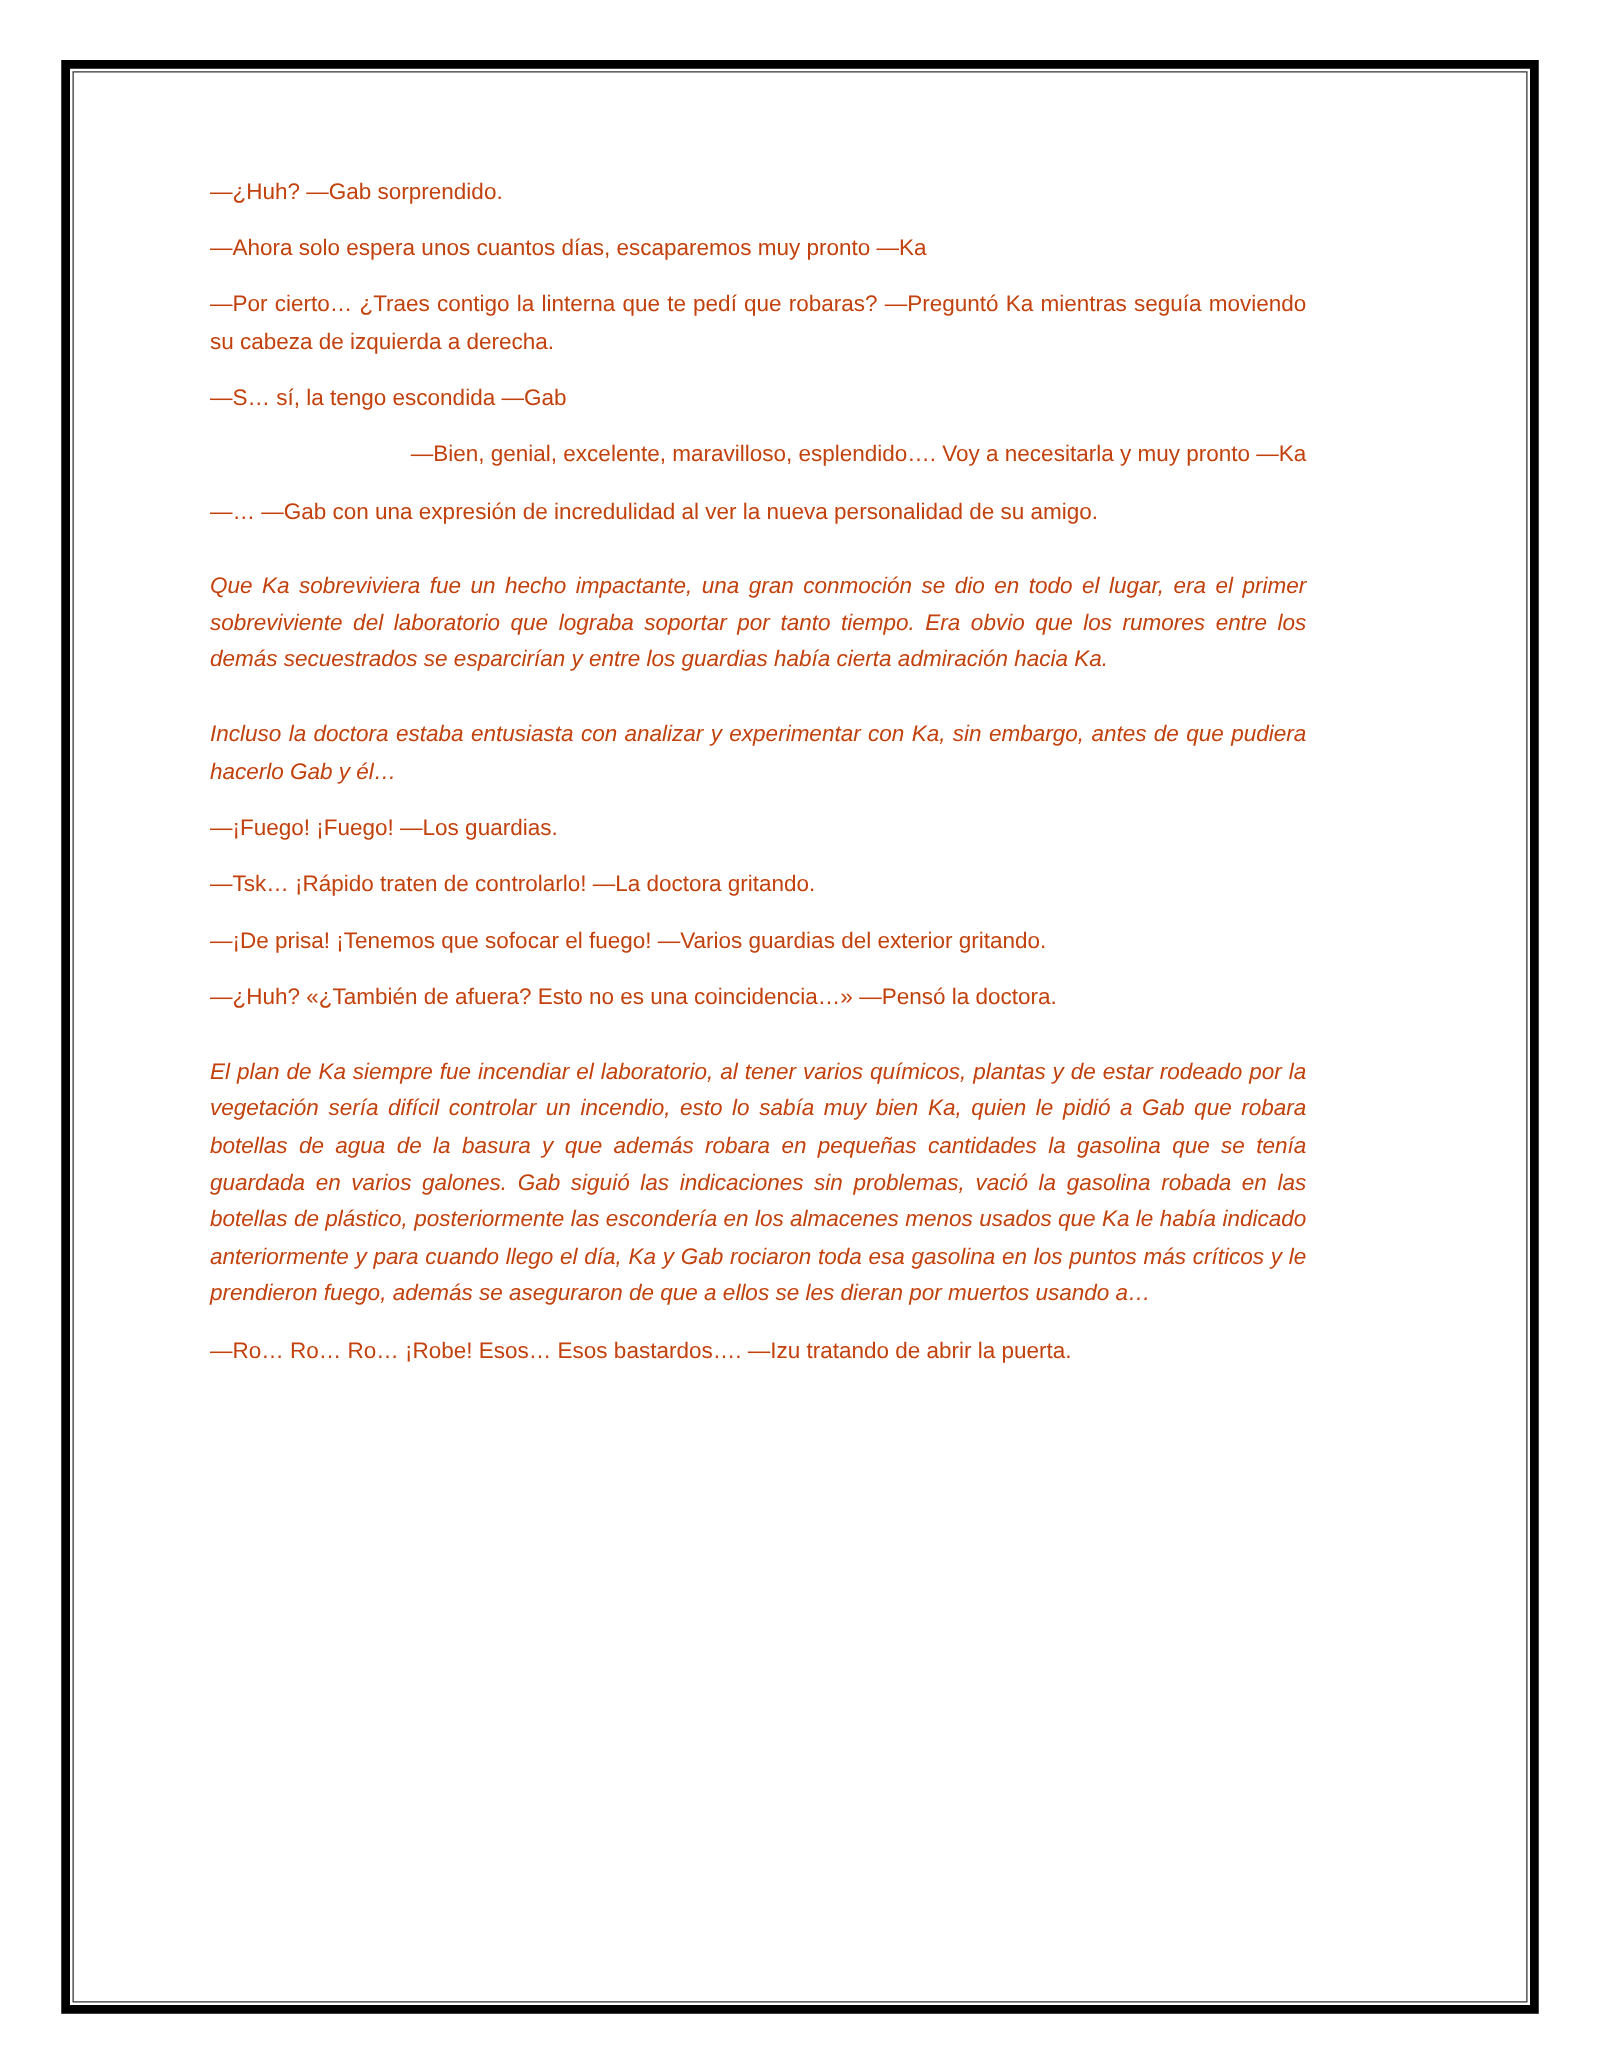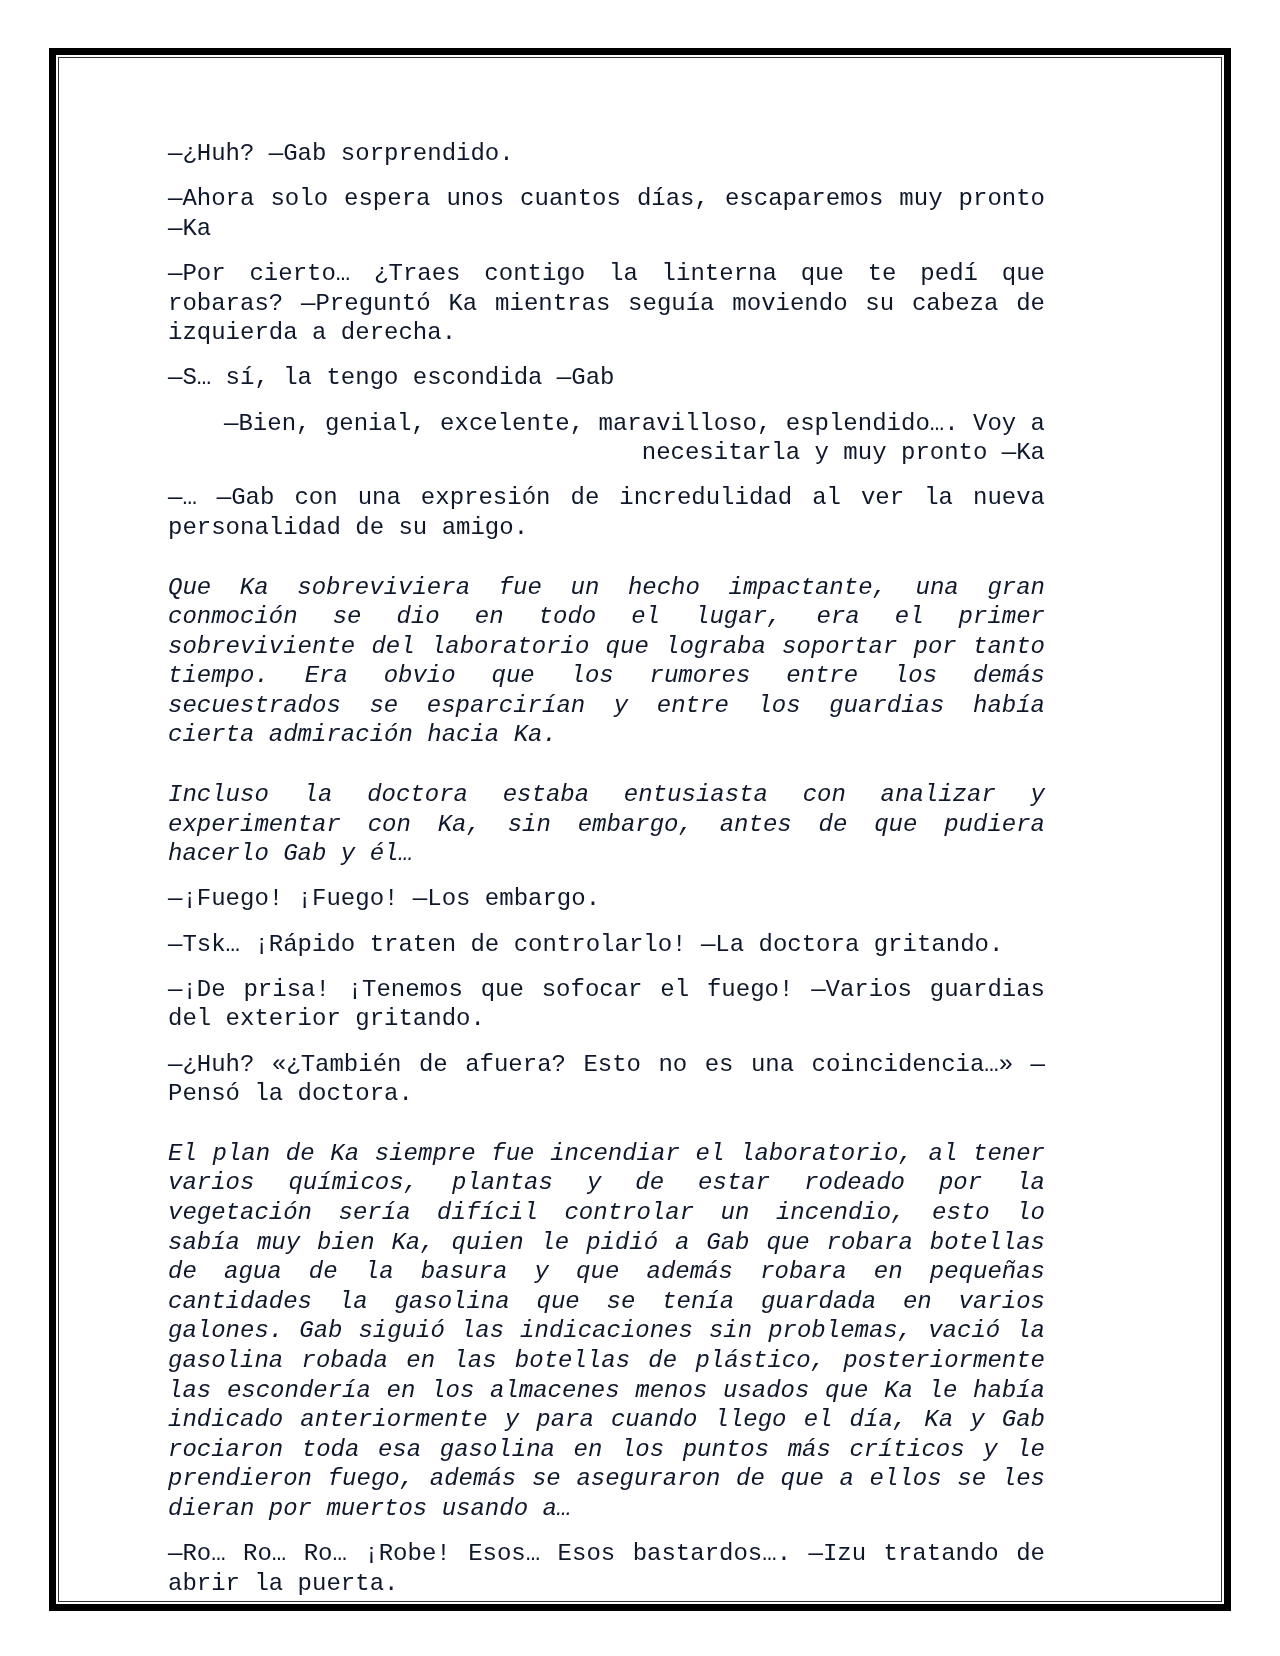--- a/index.html
+++ b/index.html
@@ -7,40 +7,40 @@
   .frame-outer {
     position:absolute; left:49px; top:48px; width:1182px; height:1563px;
     box-sizing:border-box; border:7px solid #000;
   }
   .frame-inner {
     position:absolute; left:58px; top:57px; width:1164px; height:1545px;
     box-sizing:border-box; border:1.5px solid #333;
   }
   .content {
     position:absolute; left:168px; top:139px; width:877px;
-    font-family:Liberation Mono, monospace;
-    font-size:24px; line-height:29.6px; color:#0f172a;
+    font-family:Liberation Sans, sans-serif;
+    font-size:18px; line-height:29.6px; color:#c2410c;
   }
   .content p { margin:0 0 15.6px 0; text-align:justify; }
   .content p.italic { font-style:italic;margin-top:30px; }
 </style>
 </head>
 <body>
 
 <div class="frame-outer"></div>
 <div class="frame-inner"></div>
 
 <div class="content">
   <p>—¿Huh? —Gab sorprendido.</p>
   <p>—Ahora solo espera unos cuantos días, escaparemos muy pronto —Ka</p>
   <p>—Por cierto… ¿Traes contigo la linterna que te pedí que robaras? —Preguntó Ka mientras seguía moviendo su cabeza de izquierda a derecha.</p>
   <p>—S… sí, la tengo escondida —Gab</p>
   <p style="text-align:right">—Bien, genial, excelente, maravilloso, esplendido…. Voy a necesitarla y muy pronto —Ka</p>
   <p>—… —Gab con una expresión de incredulidad al ver la nueva personalidad de su amigo.</p>
   <p class="italic">Que Ka sobreviviera fue un hecho impactante, una gran conmoción se dio en todo el lugar, era el primer sobreviviente del laboratorio que lograba soportar por tanto tiempo. Era obvio que los rumores entre los demás secuestrados se esparcirían y entre los guardias había cierta admiración hacia Ka.</p>
   <p class="italic">Incluso la doctora estaba entusiasta con analizar y experimentar con Ka, sin embargo, antes de que pudiera hacerlo Gab y él…</p>
-  <p>—¡Fuego! ¡Fuego! —Los embargo.</p>
+  <p>—¡Fuego! ¡Fuego! —Los guardias.</p>
   <p>—Tsk… ¡Rápido traten de controlarlo! —La doctora gritando.</p>
   <p>—¡De prisa! ¡Tenemos que sofocar el fuego! —Varios guardias del exterior gritando.</p>
   <p>—¿Huh? «¿También de afuera? Esto no es una coincidencia…» —Pensó la doctora.</p>
   <p class="italic">El plan de Ka siempre fue incendiar el laboratorio, al tener varios químicos, plantas y de estar rodeado por la vegetación sería difícil controlar un incendio, esto lo sabía muy bien Ka, quien le pidió a Gab que robara botellas de agua de la basura y que además robara en pequeñas cantidades la gasolina que se tenía guardada en varios galones. Gab siguió las indicaciones sin problemas, vació la gasolina robada en las botellas de plástico, posteriormente las escondería en los almacenes menos usados que Ka le había indicado anteriormente y para cuando llego el día, Ka y Gab rociaron toda esa gasolina en los puntos más críticos y le prendieron fuego, además se aseguraron de que a ellos se les dieran por muertos usando a…</p>
   <p>—Ro… Ro… Ro… ¡Robe! Esos… Esos bastardos…. —Izu tratando de abrir la puerta.</p>
 </div>
 
 </body></html>

